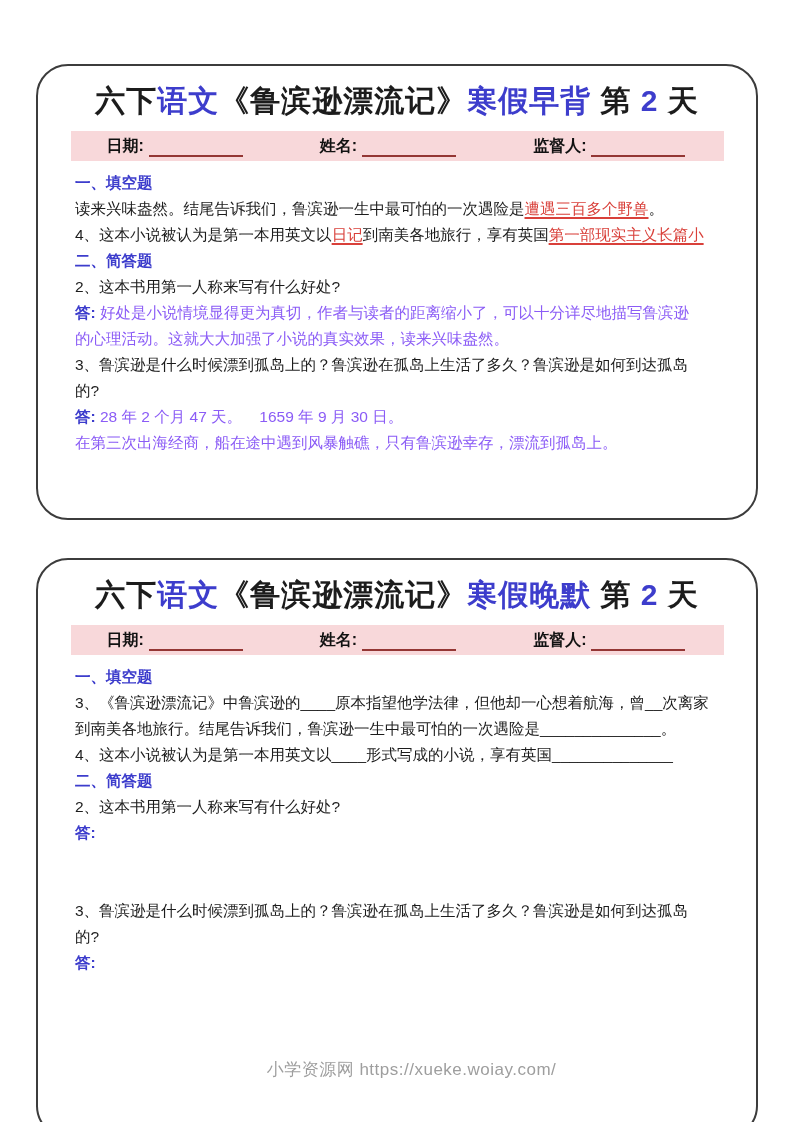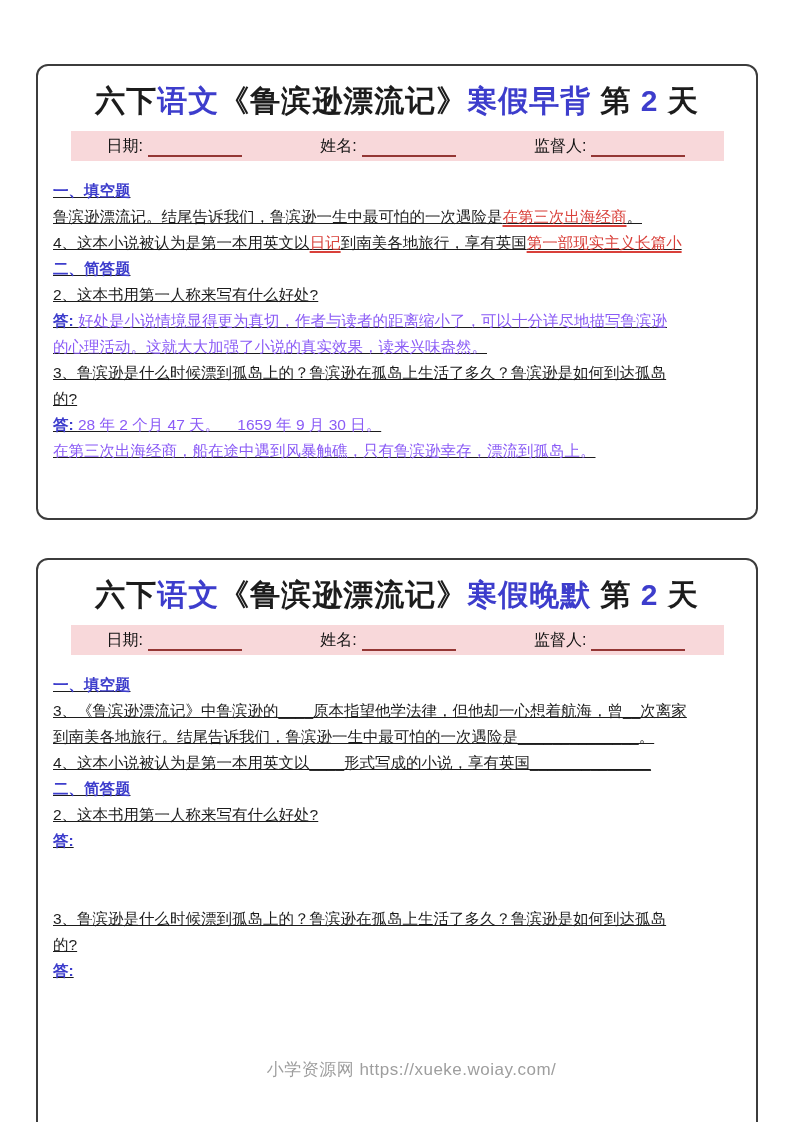--- a/index.html
+++ b/index.html
@@ -3,45 +3,45 @@
 <meta charset="utf-8">
 <style>
   html,body{margin:0;padding:0;}
   body{
     width:793px;height:1122px;position:relative;background:#ffffff;
     font-family:"Liberation Sans","DejaVu Sans",sans-serif;
     -webkit-font-smoothing:antialiased;
   }
   .card{
     position:absolute;left:36px;width:722px;box-sizing:border-box;
-    background:#ffffff;border:2px solid #3c3c3c;border-radius:12px;
+    background:#ffffff;border:2px solid #3c3c3c;border-radius:32px;
     overflow:hidden;
   }
   #card-morning{top:64px;height:456px;}
   #card-evening{top:558px;height:580px;}
 
   .card-title{
     margin-top:15px;text-align:center;font-size:30px;font-weight:bold;
     color:#101010;letter-spacing:1px;white-space:pre;
   }
   .card-title .s-b{font-weight:bold;}
 
   .band{
-    margin:9px auto 8px;width:653px;height:30px;background:#f8d8da;
+    margin:9px auto 0;width:653px;height:30px;background:#f8d8da;
     display:flex;align-items:center;justify-content:space-between;
     padding:0 38px 0 36px;box-sizing:border-box;
-    font-size:16px;font-weight:normal;color:#111;
+    font-size:16px;font-weight:bold;color:#111;
   }
   .band .fld{display:flex;align-items:flex-end;}
   .band .u{
     display:inline-block;width:94px;height:15px;margin-left:5px;
     border-bottom:2px solid #943634;
   }
 
-  .lines{padding:9px 28px 0 15px;font-size:15.5px;line-height:26px;color:#1c1c1c;text-decoration:underline;}
+  .lines{padding:9px 28px 0 37px;font-size:15.5px;line-height:26px;color:#1c1c1c;}
   p.line{margin:0;white-space:pre-wrap;}
 
   .s-k{color:#1c1c1c;}
   .s-b{color:#3d3dcc;font-weight:bold;}
   .s-r{color:#d9403a;text-decoration:underline;text-decoration-thickness:1.5px;text-underline-offset:3px;}
   .s-a{color:#8b5cf6;}
 
   .footer{
     position:absolute;top:1058px;left:15px;width:100%;text-align:center;
     font-size:17px;color:#9e9e9e;letter-spacing:0.5px;
@@ -61,21 +61,21 @@
       <span>姓名:</span>
       <span class="u"></span>
     </span>
     <span class="fld">
       <span>监督人:</span>
       <span class="u"></span>
     </span>
   </div>
   <div class="lines">
       <p class="line"><span class="s-b">一、填空题</span></p>
-      <p class="line"><span class="s-k">鲁滨逊漂流记。结尾告诉我们，鲁滨逊一生中最可怕的一次遇险是</span><span class="s-r">在第三次出海经商</span><span class="s-k">。</span></p>
+      <p class="line"><span class="s-k">读来兴味盎然。结尾告诉我们，鲁滨逊一生中最可怕的一次遇险是</span><span class="s-r">遭遇三百多个野兽</span><span class="s-k">。</span></p>
       <p class="line"><span class="s-k">4、这本小说被认为是第一本用英文以</span><span class="s-r">日记</span><span class="s-k">到南美各地旅行，享有英国</span><span class="s-r">第一部现实主义长篇小</span></p>
       <p class="line"><span class="s-b">二、简答题</span></p>
       <p class="line"><span class="s-k">2、这本书用第一人称来写有什么好处?</span></p>
       <p class="line"><span class="s-b">答: </span><span class="s-a">好处是小说情境显得更为真切，作者与读者的距离缩小了，可以十分详尽地描写鲁滨逊</span></p>
       <p class="line"><span class="s-a">的心理活动。这就大大加强了小说的真实效果，读来兴味盎然。</span></p>
       <p class="line"><span class="s-k">3、鲁滨逊是什么时候漂到孤岛上的？鲁滨逊在孤岛上生活了多久？鲁滨逊是如何到达孤岛</span></p>
       <p class="line"><span class="s-k">的?</span></p>
       <p class="line"><span class="s-b">答: </span><span class="s-a">28 年 2 个月 47 天。    1659 年 9 月 30 日。</span></p>
       <p class="line"><span class="s-a">在第三次出海经商，船在途中遇到风暴触礁，只有鲁滨逊幸存，漂流到孤岛上。</span></p>
     </div>

